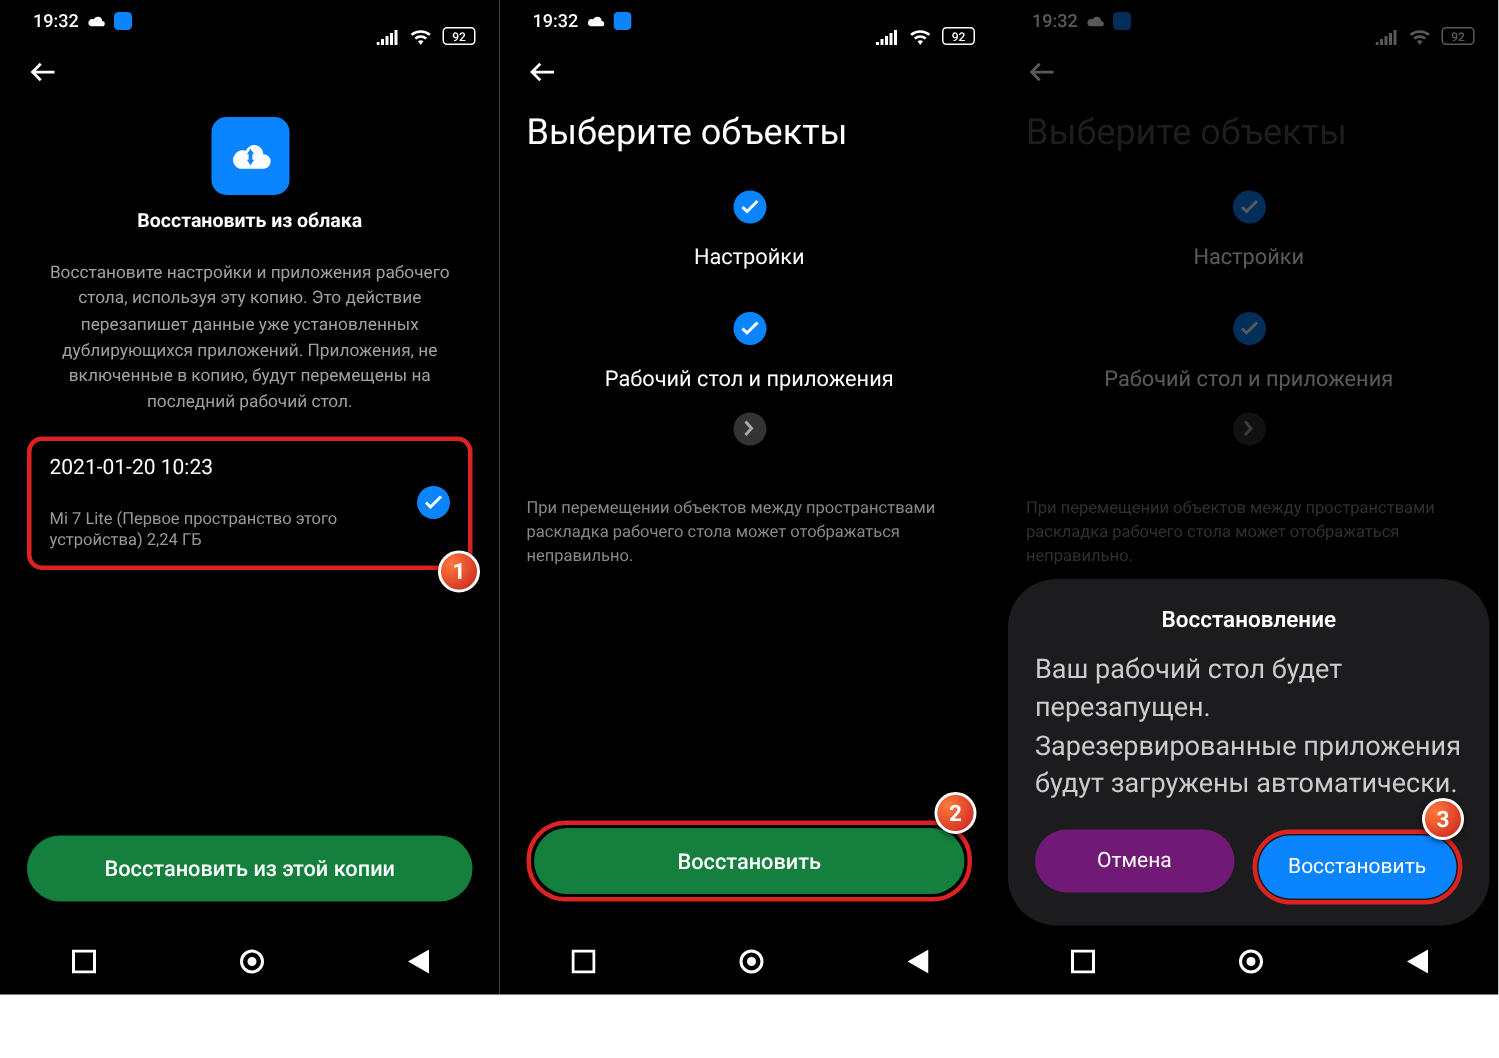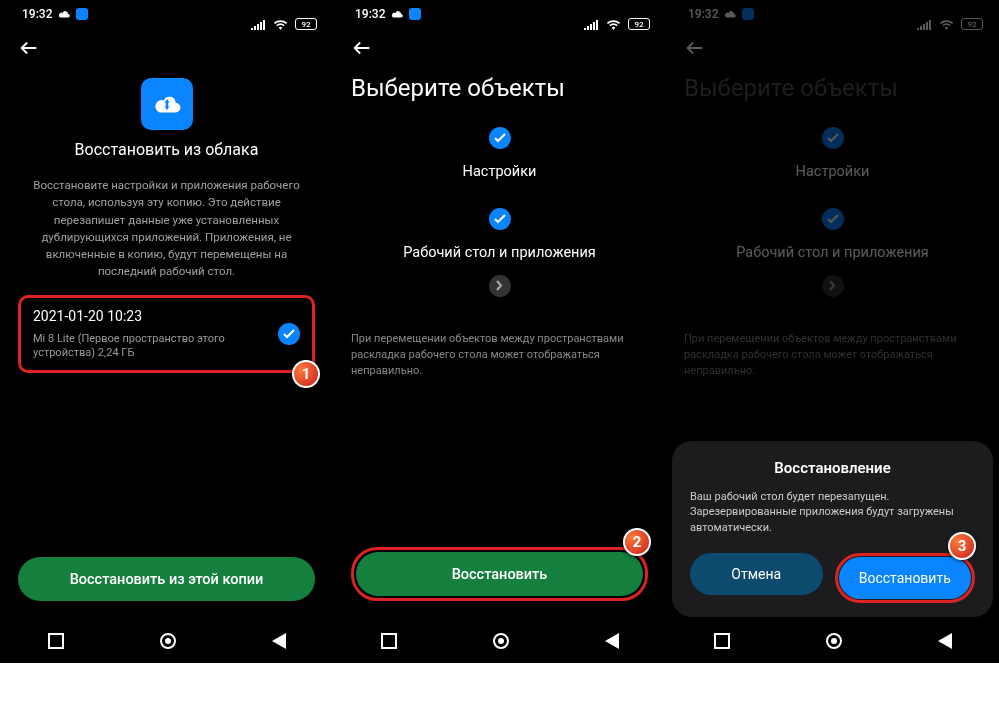--- a/index.html
+++ b/index.html
@@ -66,33 +66,33 @@
   .content { flex: 1; padding: 0 18px; overflow: hidden; }
 
   .cloud-box { text-align:center; margin-top:10px;}
   .cloud-icon {
     width: 52px; height: 52px;
     background: #0a84ff;
     border-radius: 10px;
     display:inline-flex;align-items:center;justify-content:center;
     margin-bottom: 10px;
   }
-  .subhead { font-size: 16px; font-weight:400; margin-bottom:18px; }
+  .subhead { font-size: 13px; font-weight:700; margin-bottom:18px; }
   .desc { font-size: 11.5px; color:#a0a0a0; line-height:1.5; text-align:center; }
 
   .backup-item {
     margin-top: 14px;
     border: 3px solid #d22;
     border-radius: 10px;
     padding: 10px 12px;
     display:flex; align-items:center; gap:8px;
     position: relative;
   }
   .backup-info { flex:1; }
-  .backup-date { font-size: 14px; margin-bottom:8px; }
+  .backup-date { font-size: 14px; margin-bottom:19px; }
   .backup-sub { font-size: 11px; color:#999; line-height:1.3; }
   .check-circle {
     width:22px;height:22px;border-radius:50%;
     background:#0a84ff;display:flex;align-items:center;justify-content:center;
     flex-shrink:0;
   }
 
   .badge {
     position:absolute;
     width:28px;height:28px;border-radius:50%;
@@ -129,29 +129,29 @@
 
   
   .nav {
     position:absolute;left:0;right:0;bottom:0;height:44px;
     display:flex;align-items:center;justify-content:space-around;
   }
 
   
   .sheet {
     position:absolute;left:6px;right:6px;bottom:46px;
-    background:#1c1c1e;border-radius:20px;
+    background:#1c1c1e;border-radius:32px;
     padding:18px 18px 14px 18px;
     z-index:3;
   }
   .sheet-title{text-align:center;font-size:15px;font-weight:600;margin-bottom:12px;}
-  .sheet-body{font-size:11px;color:#ccc;line-height:1.4;margin-bottom:18px;}
+  .sheet-body{font-size:18px;color:#ccc;line-height:1.4;margin-bottom:18px;}
   .sheet-actions{display:flex;gap:12px;}
   .sbtn{flex:1;height:42px;border-radius:21px;display:flex;align-items:center;justify-content:center;font-size:14px;cursor:pointer;}
-  .sbtn.cancel{background:#0c4a6e;color:#fff;}
+  .sbtn.cancel{background:#701a75;color:#fff;}
   .sbtn.ok{background:#0a84ff;color:#fff;}
   .hl2 { border:3px solid #d22; border-radius:25px; padding:1px; position:relative; }
   .left-icons{display:flex;align-items:center;gap:5px;}
 </style>
 </head>
 <body>
 
 <div class="phone">
   <div class="status">
     <span class="left-icons">
@@ -185,21 +185,21 @@
             <path fill="#fff" d="M19 8a5 5 0 00-9.6-1.9A4 4 0 006 16h13a4 4 0 000-8z"></path>
             <path fill="#0a84ff" d="M10 8l2-3 2 3h-1v3h1l-2 3-2-3h1V8z"></path>
           </svg>
       </div>
       <div class="subhead">Восстановить из облака</div>
       <div class="desc">Восстановите настройки и приложения рабочего стола, используя эту копию. Это действие перезапишет данные уже установленных дублирующихся приложений. Приложения, не включенные в копию, будут перемещены на последний рабочий стол.</div>
     </div>
     <div class="backup-item">
       <div class="backup-info">
         <div class="backup-date">2021-01-20 10:23</div>
-        <div class="backup-sub">Mi 8 Lite (Первое пространство этого устройства) 2,24 ГБ</div>
+        <div class="backup-sub">Mi 7 Lite (Первое пространство этого устройства) 2,24 ГБ</div>
       </div>
       <div class="check-circle">
         <svg width="12" height="10" viewBox="0 0 12 10">
             <path stroke="#fff" stroke-width="2" fill="none" d="M1 5l3 3 7-7"></path>
           </svg>
       </div>
       <div class="badge" style="right:-8px;bottom:-18px;">1</div>
     </div>
   </div>
   <div class="btn-wrap">

